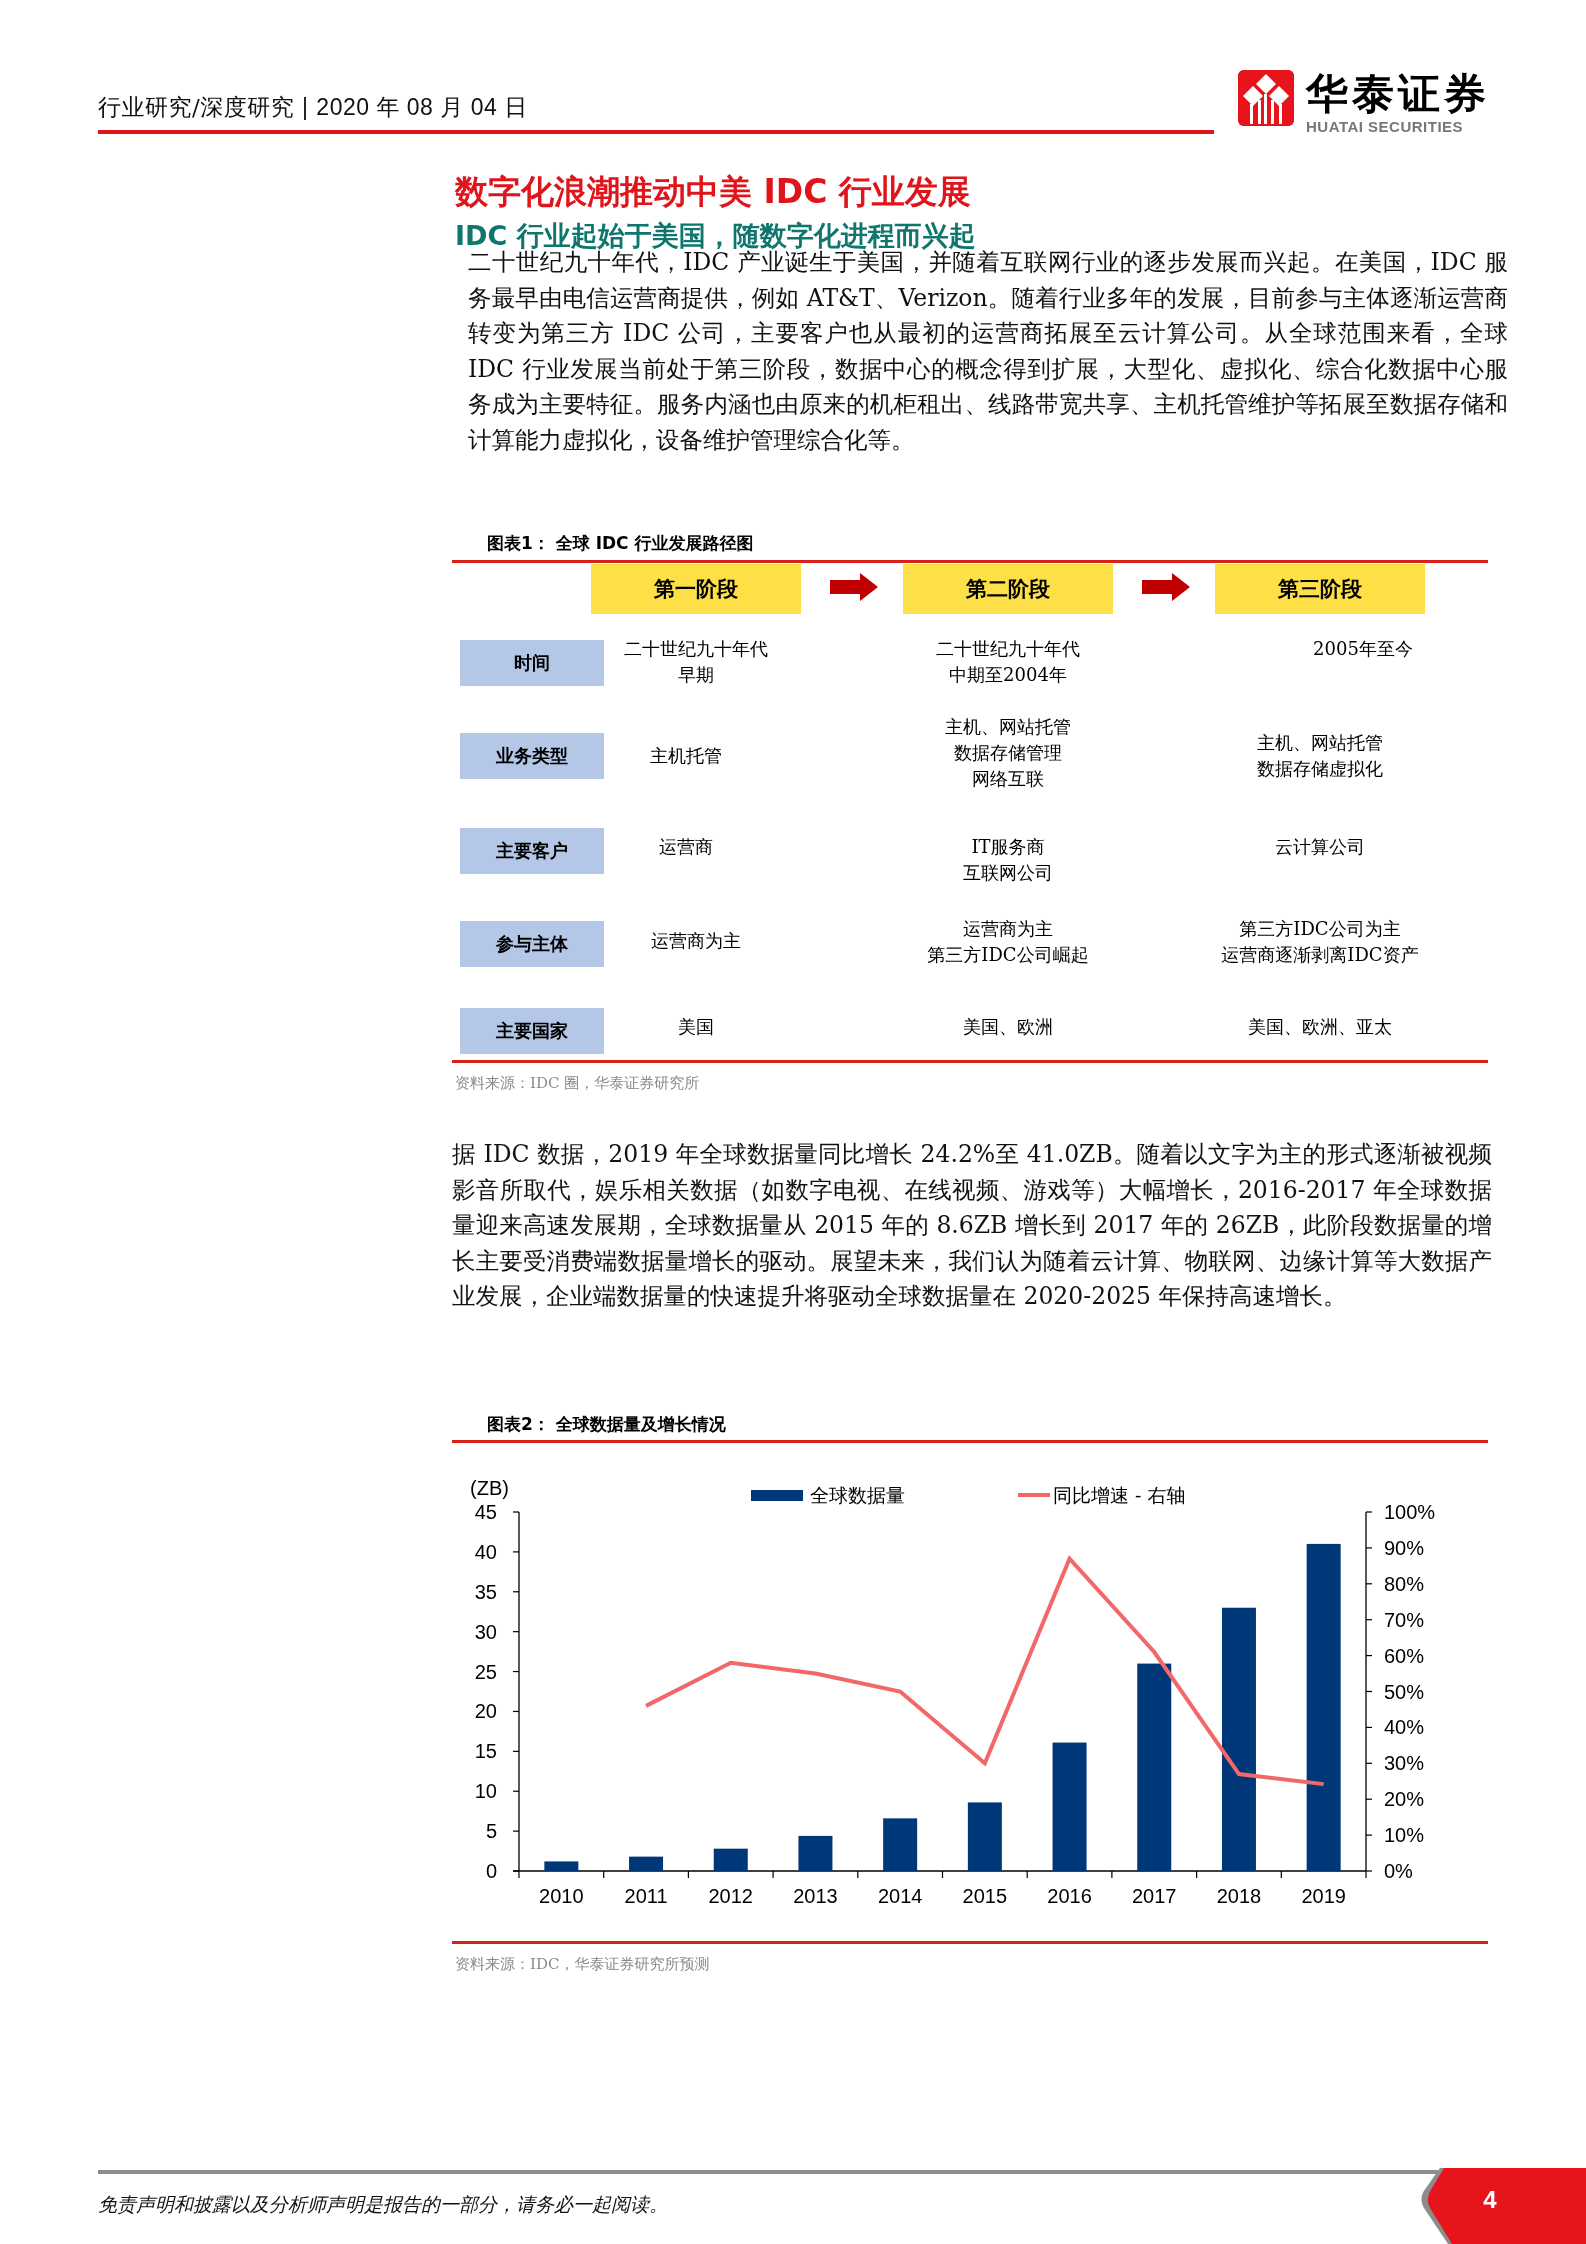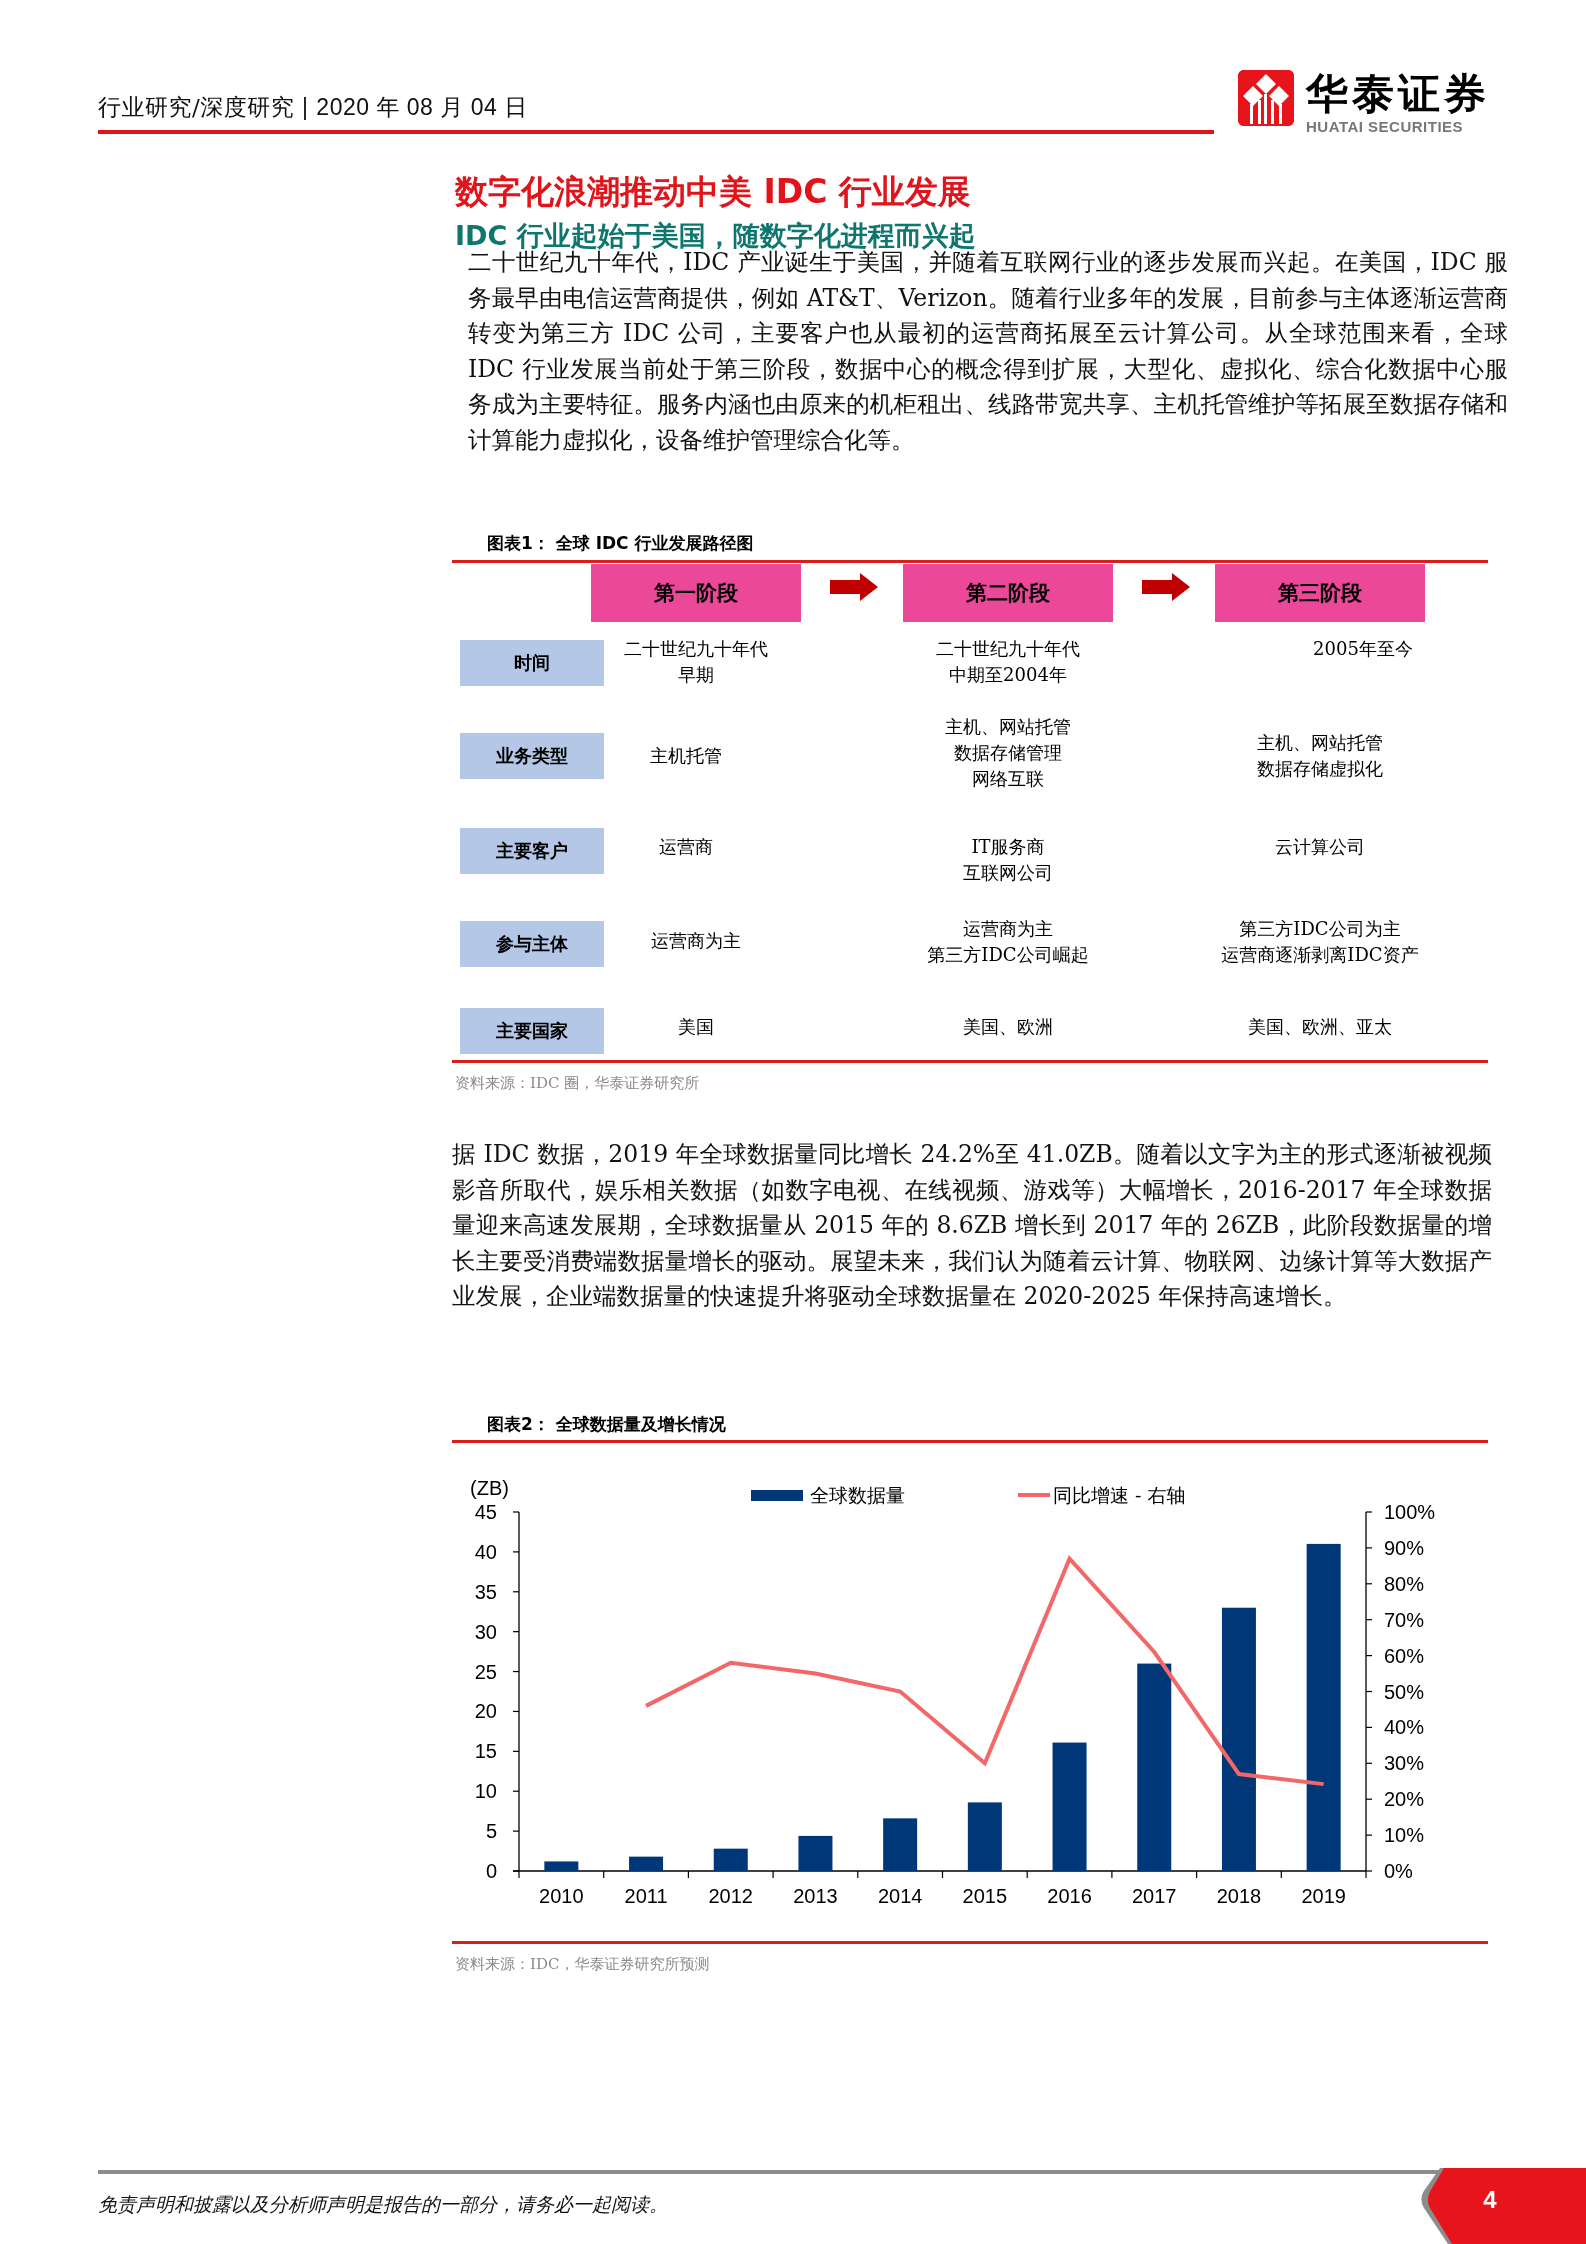--- a/index.html
+++ b/index.html
@@ -20,21 +20,21 @@
   .h2 { left: 455px; top: 218px; font-size: 27px; font-weight: bold; color: #0f766e;
         font-family: "DejaVu Sans", sans-serif; }
   .para { left: 452px; width: 1040px; font-size: 23.5px; line-height: 35.5px; text-align: justify; color: #111; }
   .para1 { top: 245px; margin-left: 16px; }
   .para2 { top: 1137px; }
   .fig-title { left: 455px; font-size: 17px; font-weight: bold; font-family: "DejaVu Sans", sans-serif; margin-left: 32px; }
   .fig1-title { top: 532px; }
   .fig2-title { top: 1413px; }
   .red-rule { left: 452px; width: 1036px; height: 3px; background: #d8201b; }
   .source { left: 455px; font-size: 15px; color: #8a8a8a; }
-  .stage { width: 210px; height: 58px; background: #ec4899; display: flex; align-items: center; justify-content: center;
+  .stage { width: 210px; height: 50px; background: #fde047; display: flex; align-items: center; justify-content: center;
            font-size: 21px; font-weight: bold; top: 564px; }
   .arrow { top: 573px; width: 48px; height: 28px; }
   .row-label { left: 460px; width: 144px; height: 46px; background: #b4c7e7; display: flex; align-items: center;
                justify-content: center; font-size: 18px; font-weight: bold; }
   .cell { width: 260px; text-align: center; font-size: 18px; line-height: 26px; white-space: pre-line; }
   .chart-svg { left: 440px; top: 1455px; }
   .footer-rule { left: 98px; top: 2170px; width: 1340px; height: 4px; background: #8c8c8c; }
   .footer-text { left: 98px; top: 2192px; font-size: 19px; font-style: italic; color: #111; }
   .page-tab { left: 1418px; top: 2168px; width: 168px; height: 76px; }
   .page-num { left: 1470px; top: 2186px; width: 40px; text-align: center; font-size: 24px; font-weight: bold; color: #fff;

